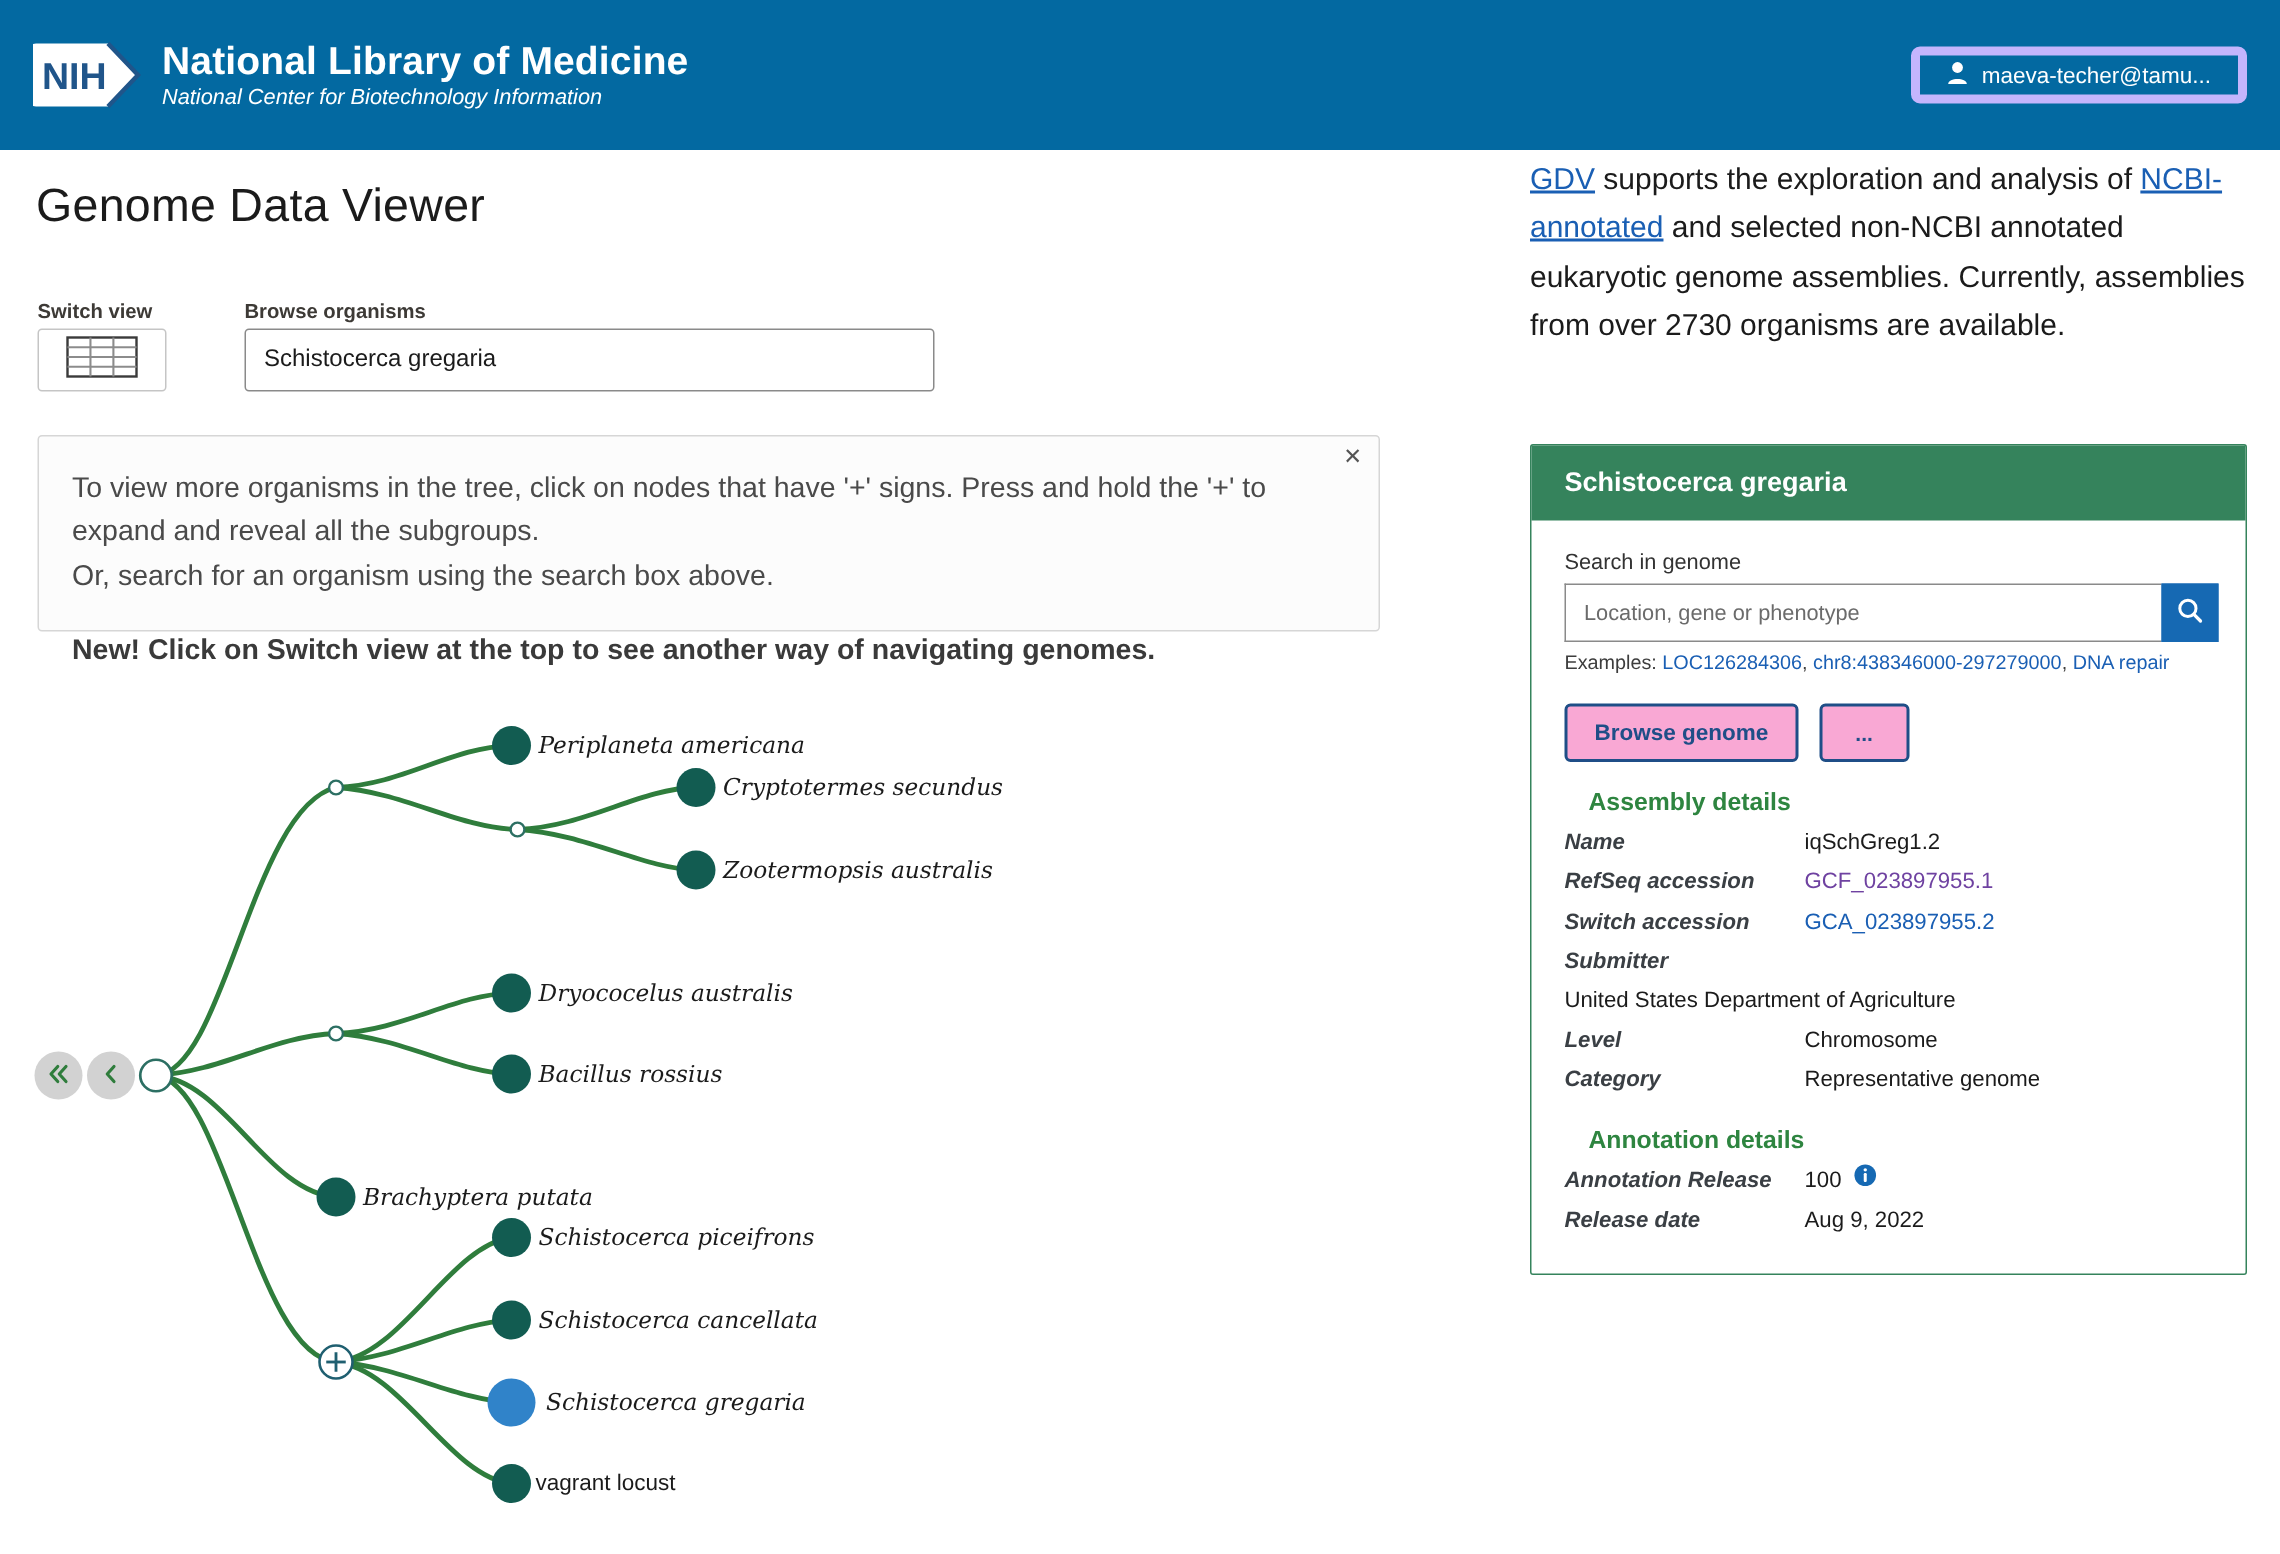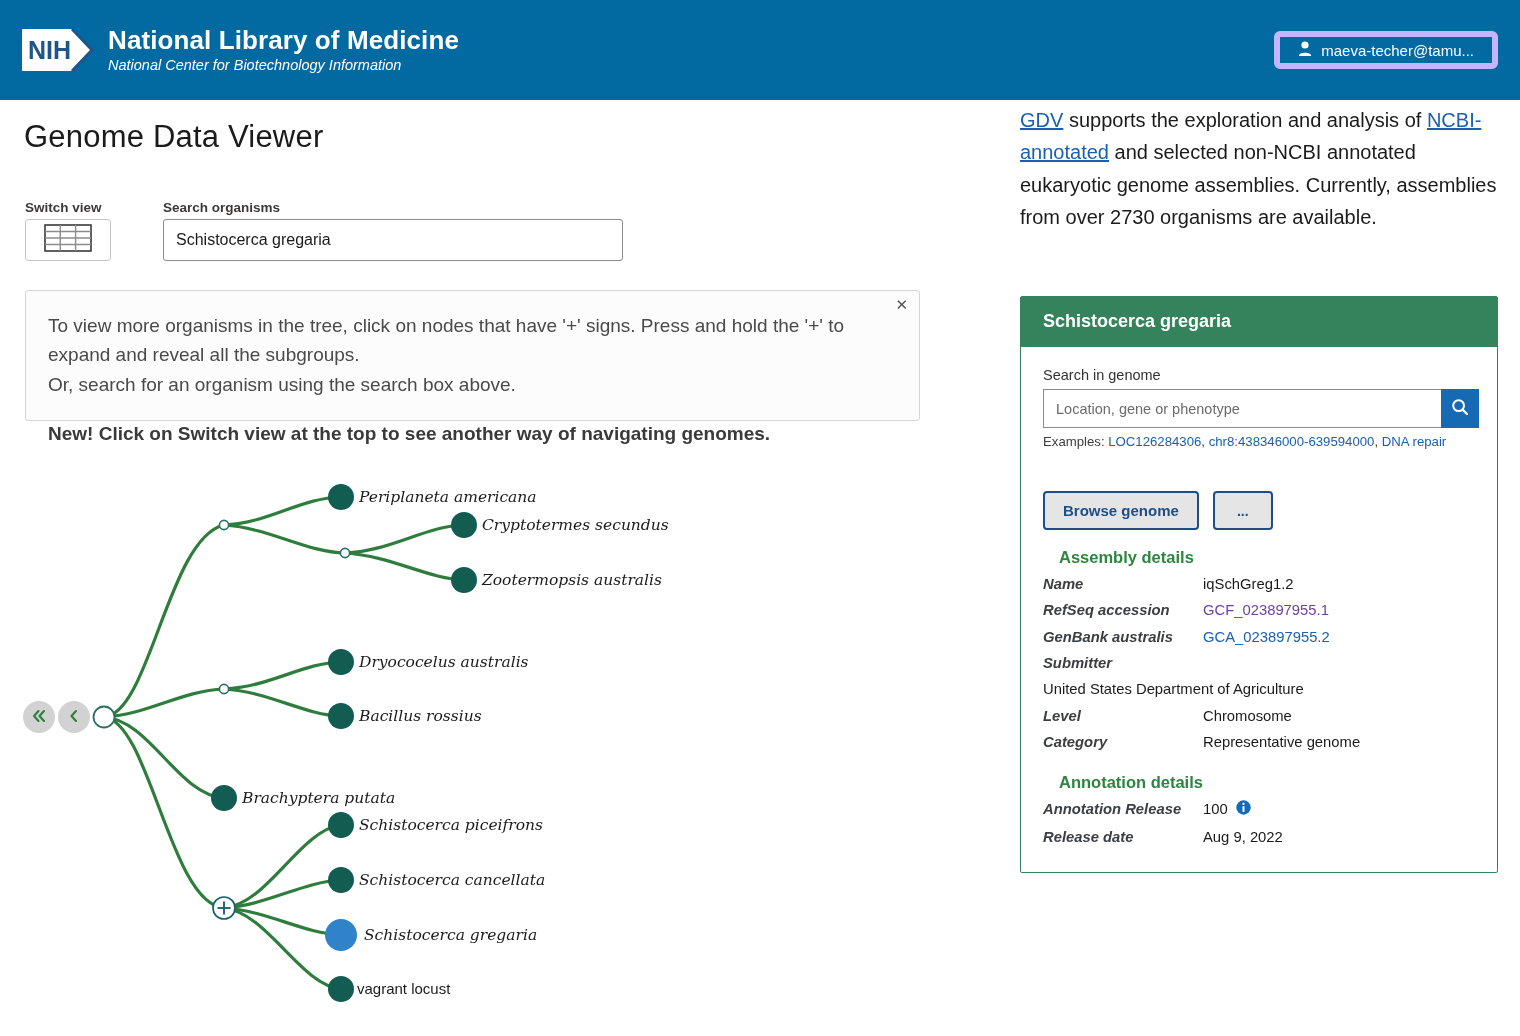--- a/index.html
+++ b/index.html
@@ -153,25 +153,24 @@
     display: flex; align-items: center; justify-content: center;
     cursor: pointer;
   }
   .examples {
     font-size: 13.2px; color: #3d3d3d; margin-top: 6px;
   }
   .examples a { color: #1a5fb4; text-decoration: none; }
   .btn-row { display: flex; gap: 14px; margin-top: 20px; }
   .btn-outline {
     border: 2px solid #1f4e87; border-radius: 4px;
-    background: #e5e5e5; color: #1f4e87;
+    background: #f9a8d4; color: #1f4e87;
     font-weight: 700; font-size: 15px;
     padding: 9px 18px; cursor: pointer;
     font-family: "Liberation Sans", sans-serif;
-    margin-top: 22px;
   }
   .btn-outline.small { padding: 9px 22px; font-size: 14px; }
   .sect-head {
     color: #2e8540; font-size: 16.5px; font-weight: 700;
     margin: 18px 0 4px 16px;
   }
   .kv { display: flex; font-size: 14.8px; line-height: 1.78; }
   .kv .k { font-weight: 700; color: #3a3f44; }
   .kv .v { color: #1b1b1b; }
   .kv-wide .k { width: 160px; font-style: italic; }
@@ -221,21 +220,21 @@
           <line x1="1" y1="7.5" x2="47" y2="7.5" stroke="#8c8c8c" stroke-width="1.4"></line>
           <line x1="1" y1="14" x2="47" y2="14" stroke="#8c8c8c" stroke-width="1.4"></line>
           <line x1="1" y1="20.5" x2="47" y2="20.5" stroke="#8c8c8c" stroke-width="1.4"></line>
           <line x1="16.3" y1="1" x2="16.3" y2="27" stroke="#8c8c8c" stroke-width="1.4"></line>
           <line x1="31.6" y1="1" x2="31.6" y2="27" stroke="#8c8c8c" stroke-width="1.4"></line>
         </svg>
       </span>
     </div>
   </div>
   <div class="search-org-block">
-    <span class="ctrl-label">Search organisms</span>
+    <span class="ctrl-label">Browse organisms</span>
     <input class="search-org-input" type="text" value="Schistocerca gregaria" style="">
   </div>
 </div>
 
 <div class="info-box">
   <button class="info-close">✕</button>
   <div class="info-text">
     <p>To view more organisms in the tree, click on nodes that have '+' signs. Press and hold the '+' to expand and reveal all the subgroups.</p>
     <p>Or, search for an organism using the search box above.</p>
     <p class="info-new">New! Click on Switch view at the top to see another way of navigating genomes.</p>
@@ -340,39 +339,39 @@
       <button class="sig-btn">
         <span>
           <svg width="18" height="18" viewBox="0 0 18 18">
             <circle cx="7.6" cy="7.6" r="5.4" fill="none" stroke="#ffffff" stroke-width="2"></circle>
             <line x1="11.6" y1="11.6" x2="16" y2="16" stroke="#ffffff" stroke-width="2.2" stroke-linecap="round"></line>
           </svg>
         </span>
       </button>
     </div>
     <div class="examples">
-      <span>Examples: </span><a href="#">LOC126284306</a>, <a href="#">chr8:438346000-639594000</a>, <a href="#">DNA repair</a>
+      <span>Examples: </span><a href="#">LOC126284306</a>, <a href="#">chr8:438346000-297279000</a>, <a href="#">DNA repair</a>
     </div>
 
     <div class="btn-row">
       <button class="btn-outline">Browse genome</button>
       <button class="btn-outline small">...</button>
     </div>
 
     <div class="sect-head">Assembly details</div>
     <div class="kv kv-wide">
       <div class="k">Name</div>
       <div class="v">iqSchGreg1.2</div>
     </div>
     <div class="kv kv-wide">
       <div class="k">RefSeq accession</div>
       <div class="v"><a class="lnk-refseq" href="#">GCF_023897955.1</a></div>
     </div>
     <div class="kv kv-wide">
-      <div class="k">GenBank australis</div>
+      <div class="k">Switch accession</div>
       <div class="v"><a class="lnk-genbank" href="#">GCA_023897955.2</a></div>
     </div>
     <div class="kv kv-wide">
       <div class="k">Submitter</div>
     </div>
     <div class="full-line">United States Department of Agriculture</div>
     <div class="kv kv-wide">
       <div class="k">Level</div>
       <div class="v">Chromosome</div>
     </div>

